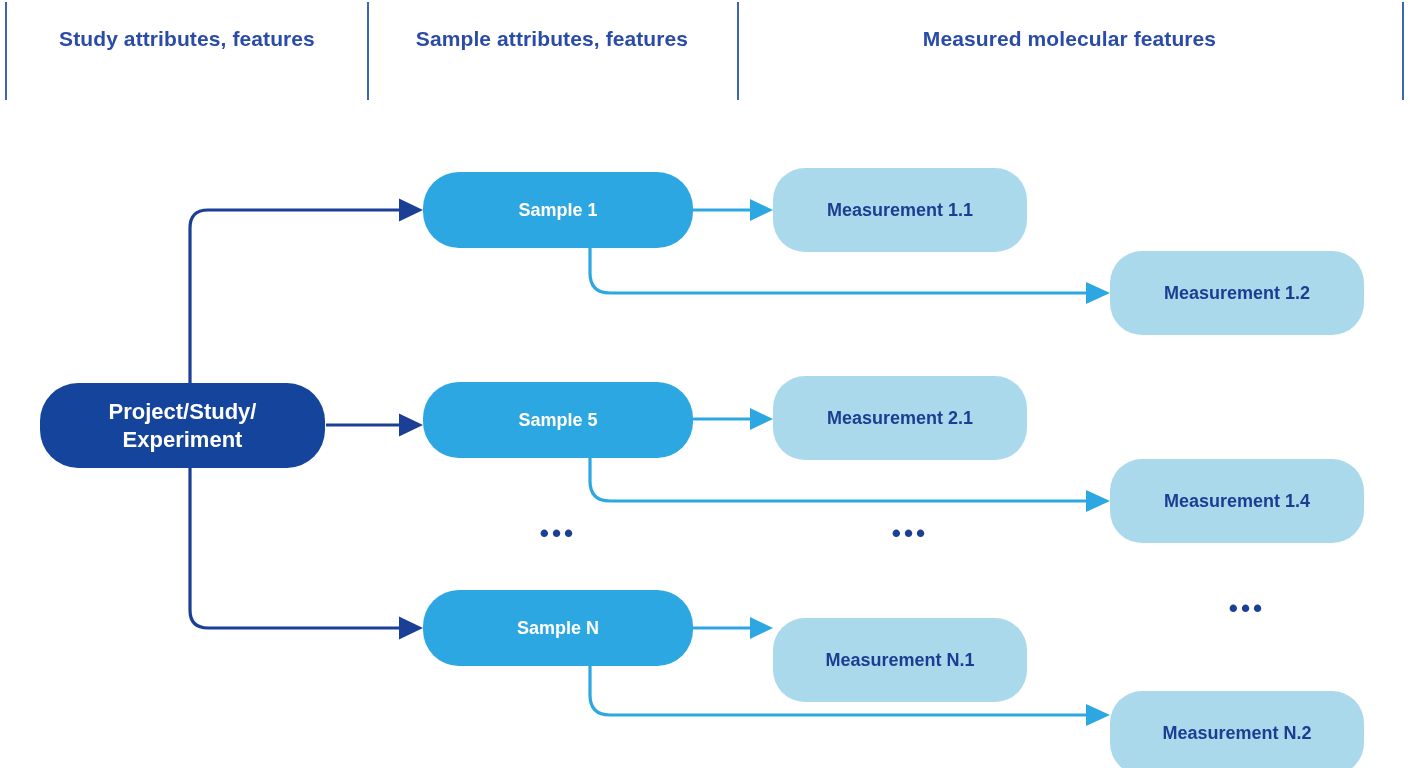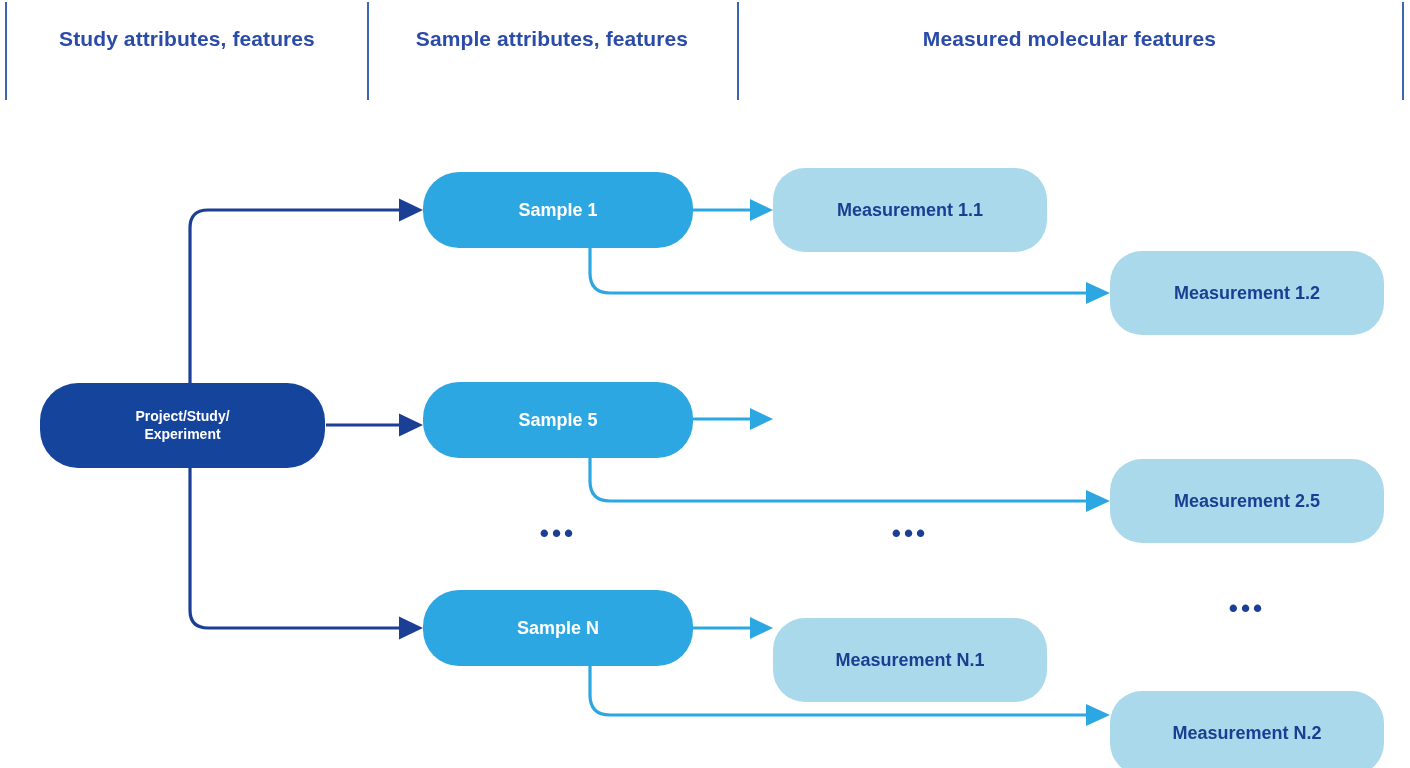--- a/index.html
+++ b/index.html
@@ -48,33 +48,33 @@
     justify-content: center;
     text-align: left;
     line-height: 1.25;
   }
   .root-node {
     left: 40px; top: 383px;
     width: 285px; height: 85px;
     background: var(--root-fill, #15449c);
     border-radius: 38px;
     color: #ffffff;
-    font-size: 14px;
+    font-size: 22px;
     font-weight: 700;
   }
   .sample-node {
     width: 270px; height: 76px;
     background: var(--sample-fill, #2da7e2);
     border-radius: 36px;
     color: #ffffff;
     font-size: 18px;
     font-weight: 600;
   }
   .measurement-node {
-    width: 274px; height: 84px;
+    width: 254px; height: 84px;
     background: var(--measurement-fill, #abd9ec);
     border-radius: 32px;
     color: var(--measurement-text, #1c3e92);
     font-size: 18px;
     font-weight: 700;
   }
   
   .ellipsis {
     position: absolute;
     transform: translate(-50%, -50%);
@@ -134,21 +134,22 @@
     <span>Project/Study/</span>
     <span>Experiment</span>
   </div>
 
   <div class="node sample-node" style="left:423px;top:172px">Sample 1</div>
   <div class="node sample-node" style="left:423px;top:382px">Sample 5</div>
   <div class="node sample-node" style="left:423px;top:590px">Sample N</div>
 
   <div class="node measurement-node" style="left:773px;top:168px">Measurement 1.1</div>
   <div class="node measurement-node" style="left:1110px;top:251px">Measurement 1.2</div>
-  <div class="node measurement-node" style="left:1110px;top:459px">Measurement 2.5</div>
+  <div class="node measurement-node" style="left:773px;top:376px">Measurement 2.1</div>
+  <div class="node measurement-node" style="left:1110px;top:459px">Measurement 1.4</div>
   <div class="node measurement-node" style="left:773px;top:618px">Measurement N.1</div>
   <div class="node measurement-node" style="left:1110px;top:691px">Measurement N.2</div>
 
   <div class="ellipsis" style="left:558px;top:533px">•••</div>
   <div class="ellipsis" style="left:910px;top:533px">•••</div>
   <div class="ellipsis" style="left:1247px;top:608px">•••</div>
 
 </div>
 
 </body></html>

